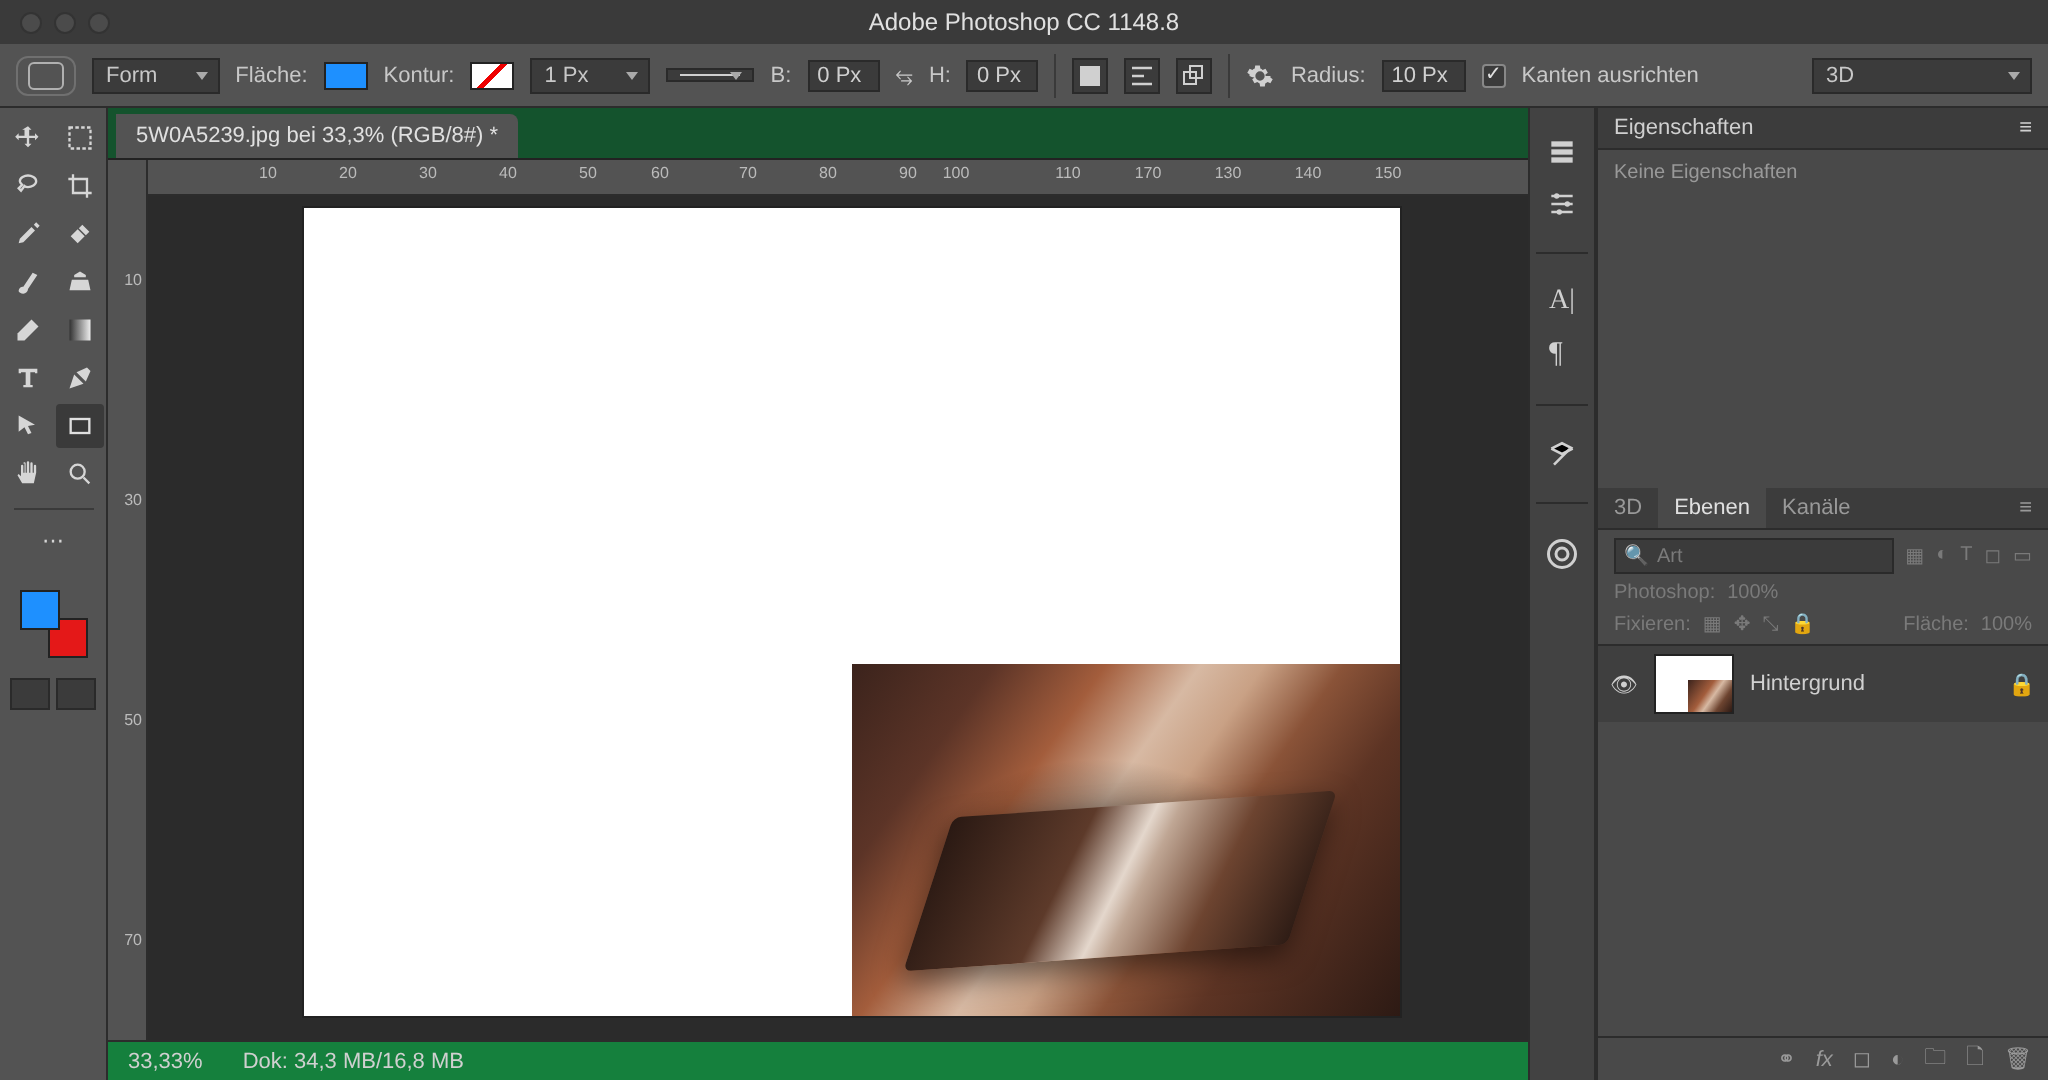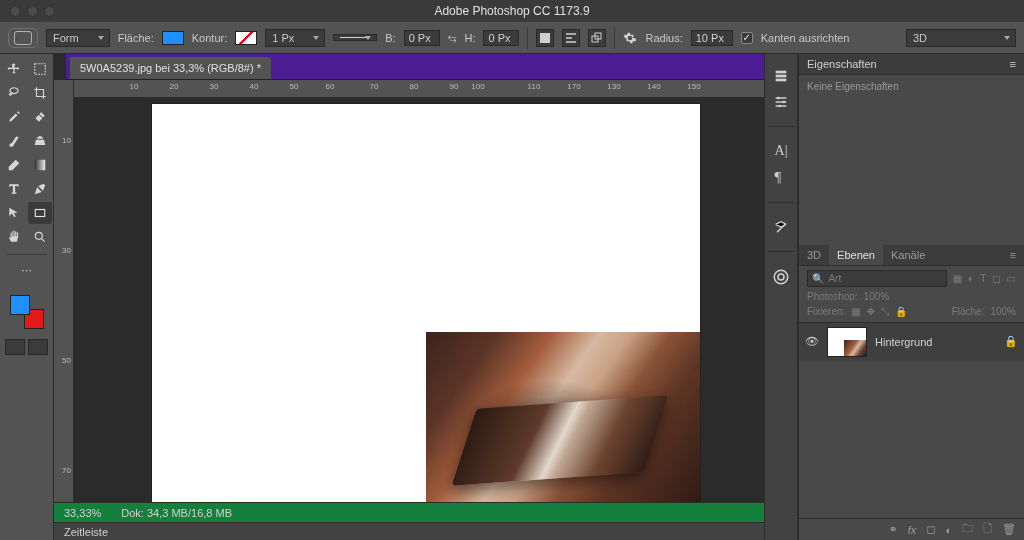--- a/index.html
+++ b/index.html
@@ -24,21 +24,21 @@
 .tool-grid { display: grid; grid-template-columns: 24px 24px; gap: 2px; }
 .tool { width: 24px; height: 22px; display: flex; align-items: center; justify-content: center; color: #d6d6d6; border-radius: 2px; }
 .tool.active { background: #3a3a3a; }
 .fgbg { position: relative; width: 34px; height: 34px; margin-top: 14px; }
 .fgbg .fg, .fgbg .bg { position: absolute; width: 20px; height: 20px; border: 1px solid #222; }
 .fgbg .fg { top: 0; left: 0; z-index: 2; }
 .fgbg .bg { bottom: 0; right: 0; }
 .mask-toggle { display: flex; gap: 3px; margin-top: 10px; }
 .mask-toggle div { width: 20px; height: 16px; border: 1px solid #2a2a2a; background: #3b3b3b; }
 .workspace { flex: 1; display: flex; flex-direction: column; background: #2b2b2b; min-width: 0; }
-.tabbar { height: 26px; background: #4c1d95; display: flex; align-items: flex-end; border-bottom: 1px solid #222; margin-left: 12px; }
+.tabbar { height: 26px; background: #14532d; display: flex; align-items: flex-end; border-bottom: 1px solid #222; }
 .doc-tab { background: #535353; padding: 5px 10px; font-size: 11px; color: #e0e0e0; border-top-right-radius: 4px; margin-left: 4px; }
 .canvas-area { flex: 1; position: relative; overflow: hidden; display: flex; }
 .vruler { width: 20px; background: #535353; border-right: 1px solid #2c2c2c; position: relative; font-size: 8px; color: #bbb; }
 .vruler div { position: absolute; right: 2px; transform: translateY(-50%); }
 .canvas-content { flex: 1; position: relative; }
 .hruler { height: 18px; background: #535353; border-bottom: 1px solid #2c2c2c; position: relative; font-size: 8px; color: #bbb; }
 .hruler div { position: absolute; top: 2px; transform: translateX(-50%); }
 .canvas-bg { position: absolute; top: 18px; left: 0; right: 0; bottom: 0; background: #2b2b2b; }
 .document { position: absolute; background: #fff; box-shadow: 0 0 0 1px #222; left: 78px; top: 6px; width: 548px; height: 404px; }
 .photo { position: absolute; right: 0; bottom: 0; width: 274px; height: 176px; overflow: hidden;
@@ -81,21 +81,21 @@
 </style>
 </head>
 <body>
 
 <div class="titlebar">
   <div class="traffic-lights">
     <span></span>
     <span></span>
     <span></span>
   </div>
-  <div class="titlebar-title">Adobe Photoshop CC 1173.9</div>
+  <div class="titlebar-title">Adobe Photoshop CC 1148.8</div>
 </div>
 
 <div class="optbar">
   <div class="shape-preview"></div>
   <div class="dropdown">Form</div>
   <span>Fläche:</span>
   <div class="swatch" style="background:#1e90ff"></div>
   <span>Kontur:</span>
   <div class="swatch" style="background:linear-gradient(135deg,#fff 45%,#e00 45%,#e00 55%,#fff 55%)"></div>
   <div class="dropdown">1 Px</div>
@@ -273,23 +273,20 @@
           <div class="document">
             <div class="photo"></div>
           </div>
         </div>
       </div>
     </div>
     <div class="statusbar">
       <span>33,33%</span>
       <span>Dok: 34,3 MB/16,8 MB</span>
     </div>
-    <div class="timeline">
-      <span>Zeitleiste</span>
-    </div>
   </div>
 
   <div class="dock">
     <div class="grp">
       <span>
           <svg width="16" height="16" viewBox="0 0 24 24">
             <rect x="4" y="4" width="16" height="4" fill="#d0d0d0"></rect>
             <rect x="4" y="10" width="16" height="4" fill="#d0d0d0"></rect>
             <rect x="4" y="16" width="16" height="4" fill="#d0d0d0"></rect>
           </svg>

